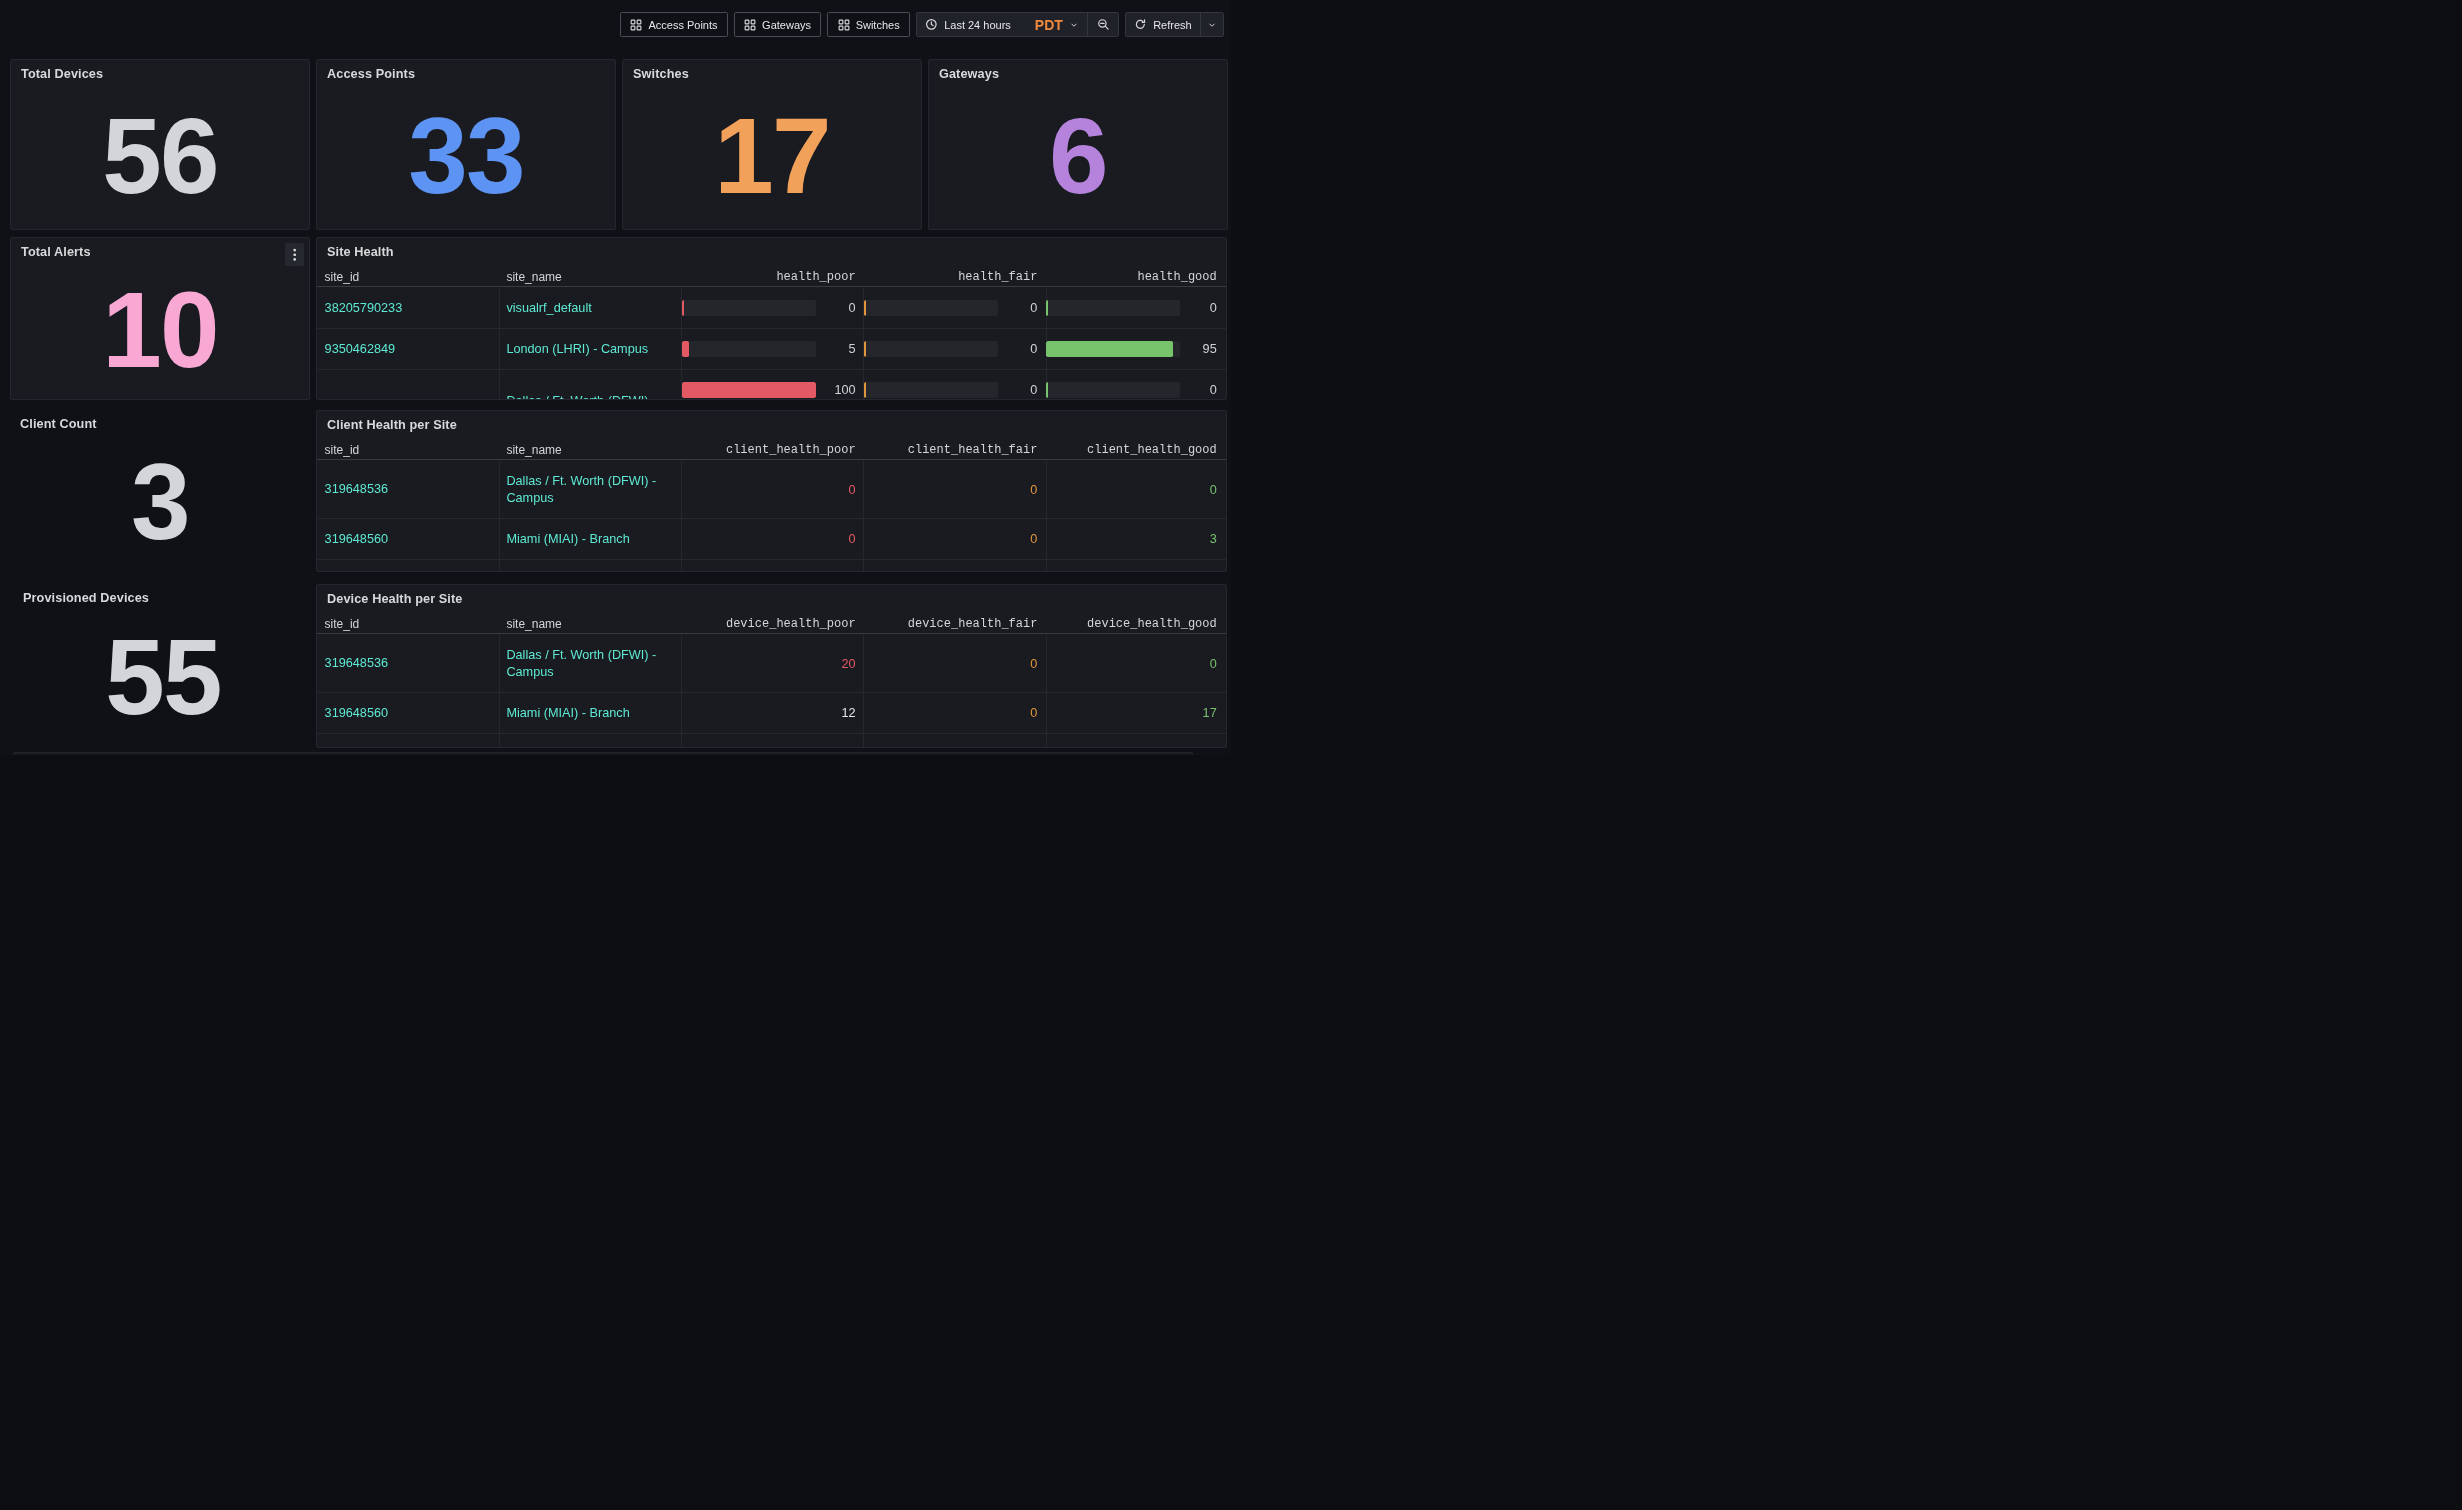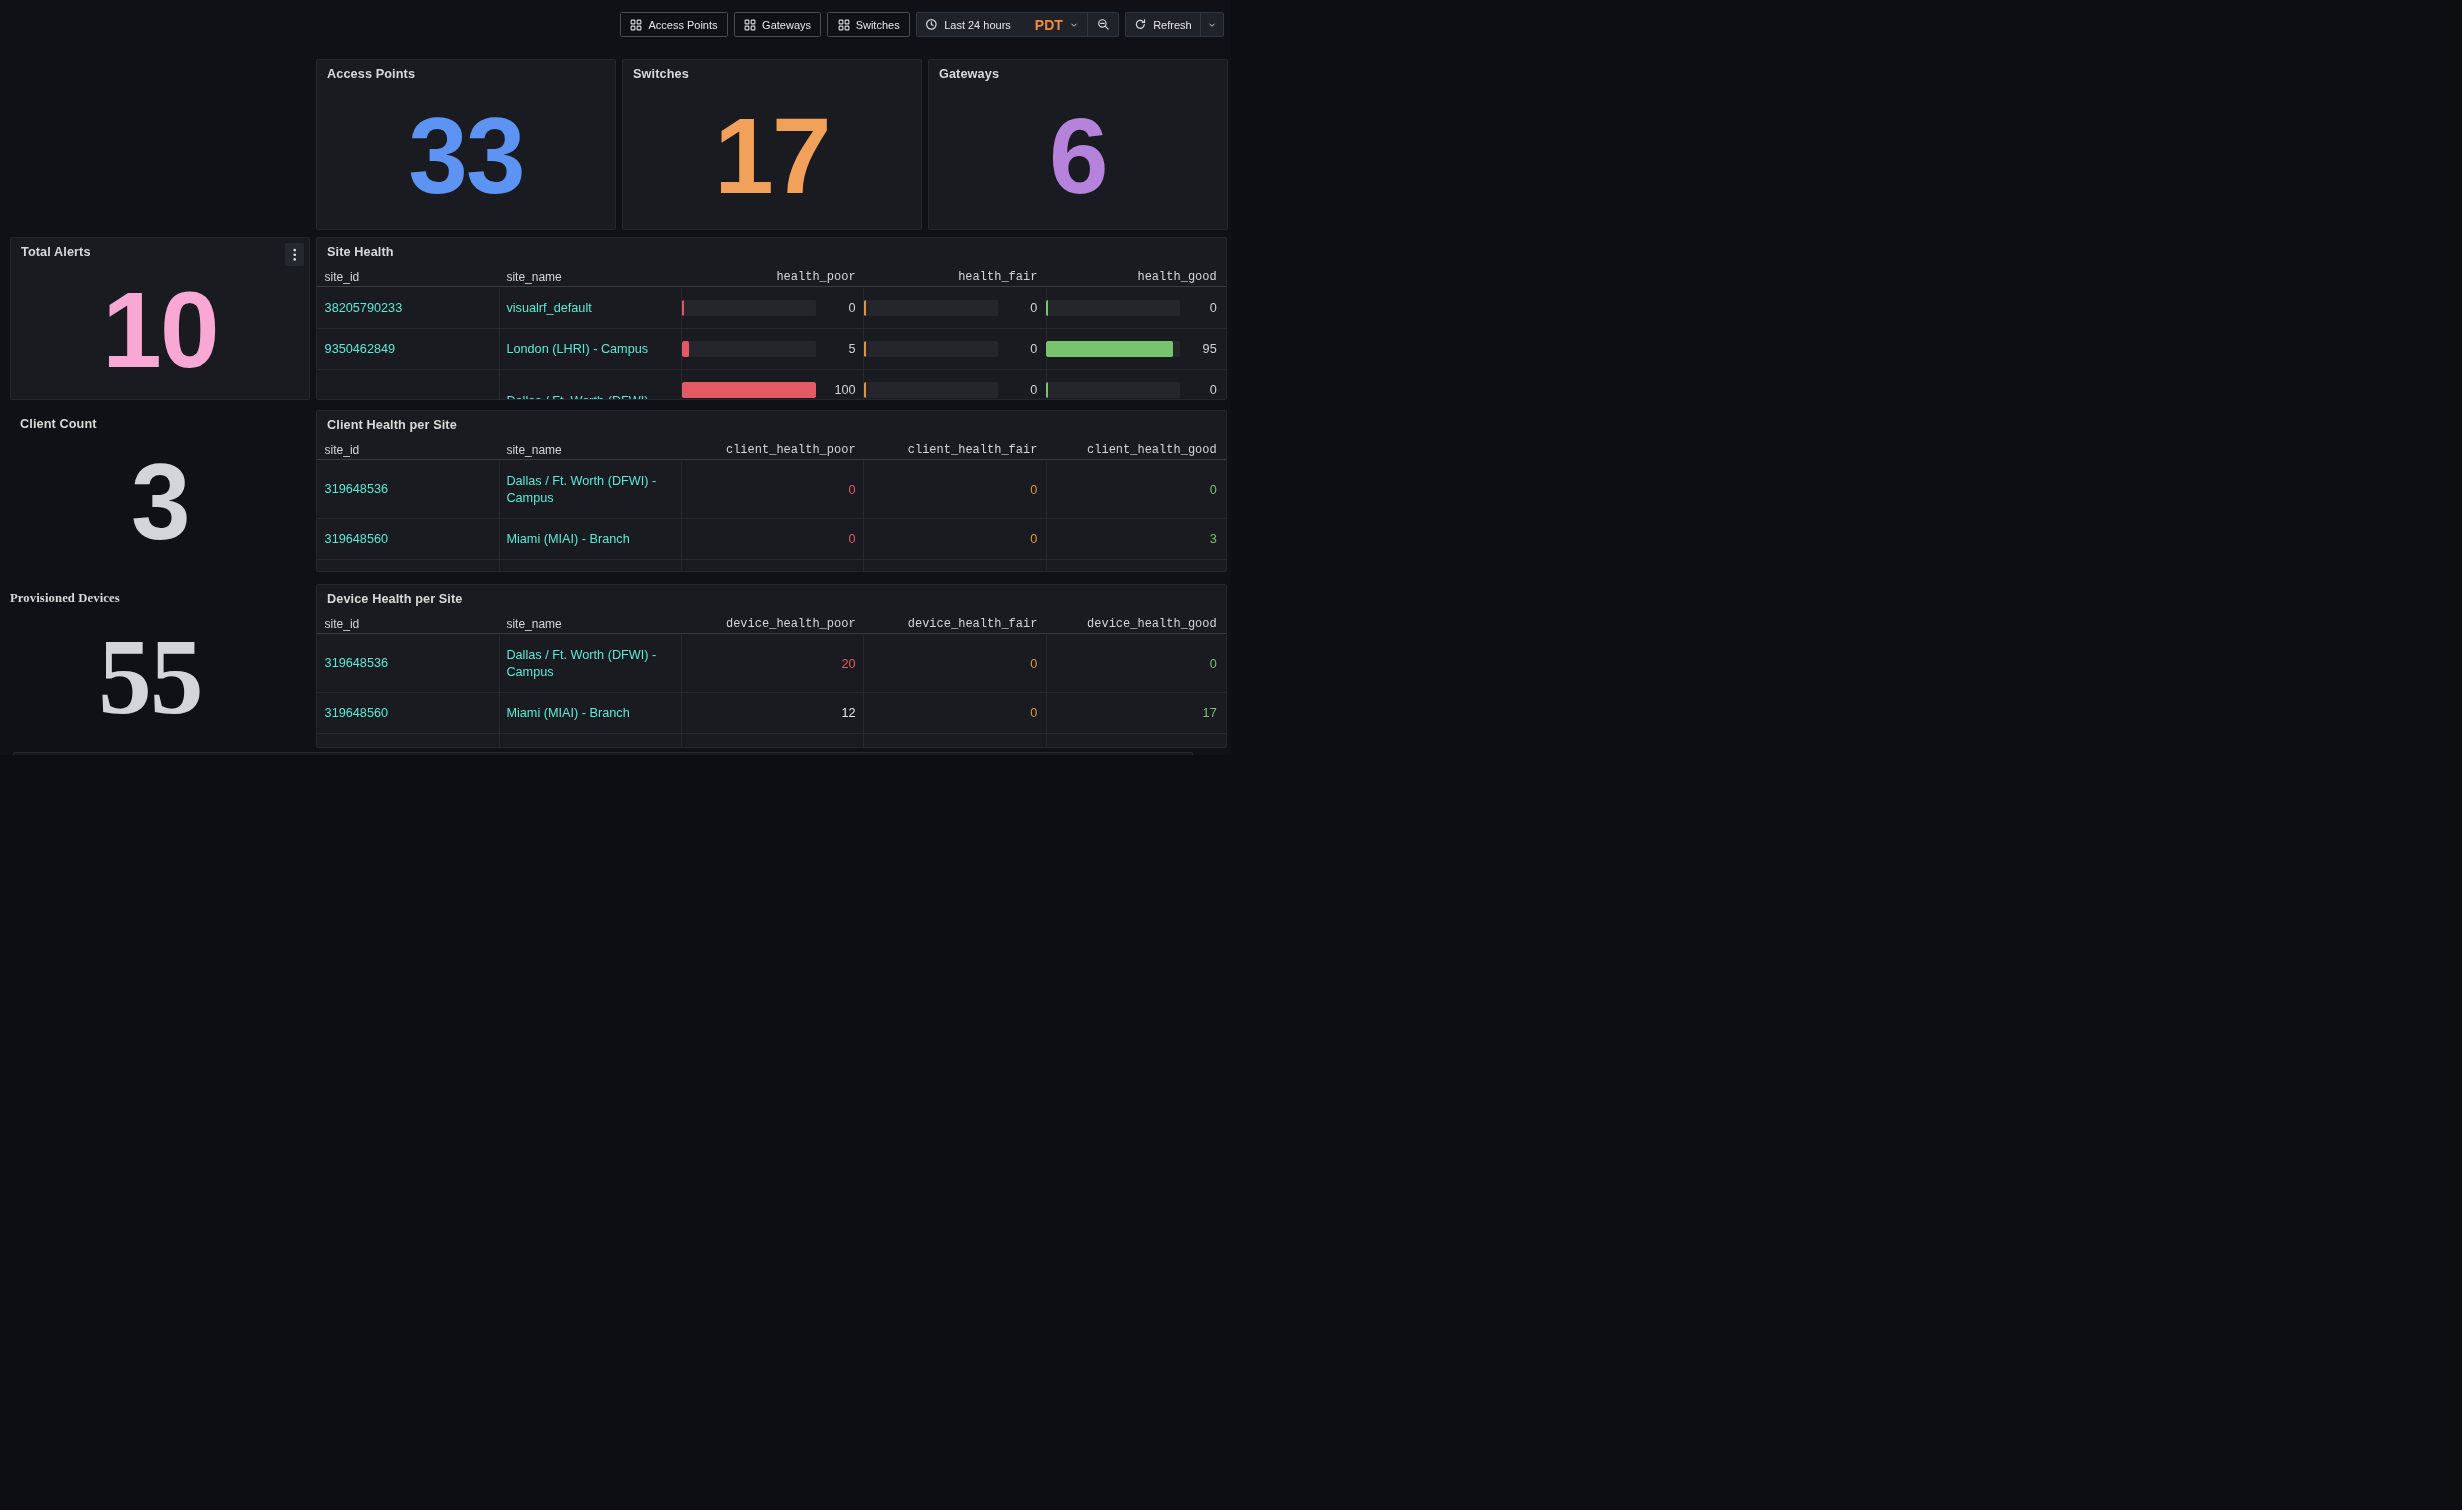--- a/index.html
+++ b/index.html
@@ -117,20 +117,24 @@
         <span>Refresh</span>
       </button>
       <button class="tb-seg" style="padding:0 6px;">
         <svg class="icon" width="10" height="10" viewBox="0 0 16 16">
             <path d="M4.5 6.5 8 10l3.5-3.5"></path>
           </svg>
       </button>
     </div>
   </div>
 
+  <div class="panel" style="left:10px;top:59px;width:300px;height:171px;">
+    <div class="panel-title">Total Devices</div>
+    <div class="stat-value" style="color: rgb(212, 213, 219);">56</div>
+  </div>
   <div class="panel" style="left:316px;top:59px;width:300px;height:171px;">
     <div class="panel-title">Access Points</div>
     <div class="stat-value" style="color: rgb(93, 147, 242);">33</div>
   </div>
   <div class="panel" style="left:622px;top:59px;width:300px;height:171px;">
     <div class="panel-title">Switches</div>
     <div class="stat-value" style="color: rgb(242, 161, 91);">17</div>
   </div>
   <div class="panel" style="left:928px;top:59px;width:300px;height:171px;">
     <div class="panel-title">Gateways</div>
@@ -277,21 +281,21 @@
               <span class="tval" style="color: rgb(225, 149, 63);">0</span>
             </div>
             <div class="gauge-cell" style="width: 182px;">
               <span class="tval" style="padding-right: 9.3px; color: rgb(120, 196, 109);">3</span>
             </div>
           </div>
         </div>
     </div>
   </div>
 
-  <div class="panel transparent" style="left:0;top:584px;width:300px;height:164px;font-family:Liberation Serif, serif;">
+  <div class="panel transparent" style="left:13px;top:584px;width:300px;height:164px;">
     <div class="panel-title">Provisioned Devices</div>
     <div class="stat-value" style="color: rgb(212, 213, 219);">55</div>
   </div>
 
   <div class="panel" style="left:316px;top:584px;width:911px;height:164px;">
     <div class="panel-title">Device Health per Site</div>
     <div class="tbl">
       <div class="thead">
           <div class="th al" style="width: 182px;">site_id</div>
           <div class="th al" style="width: 182px;">site_name</div>

